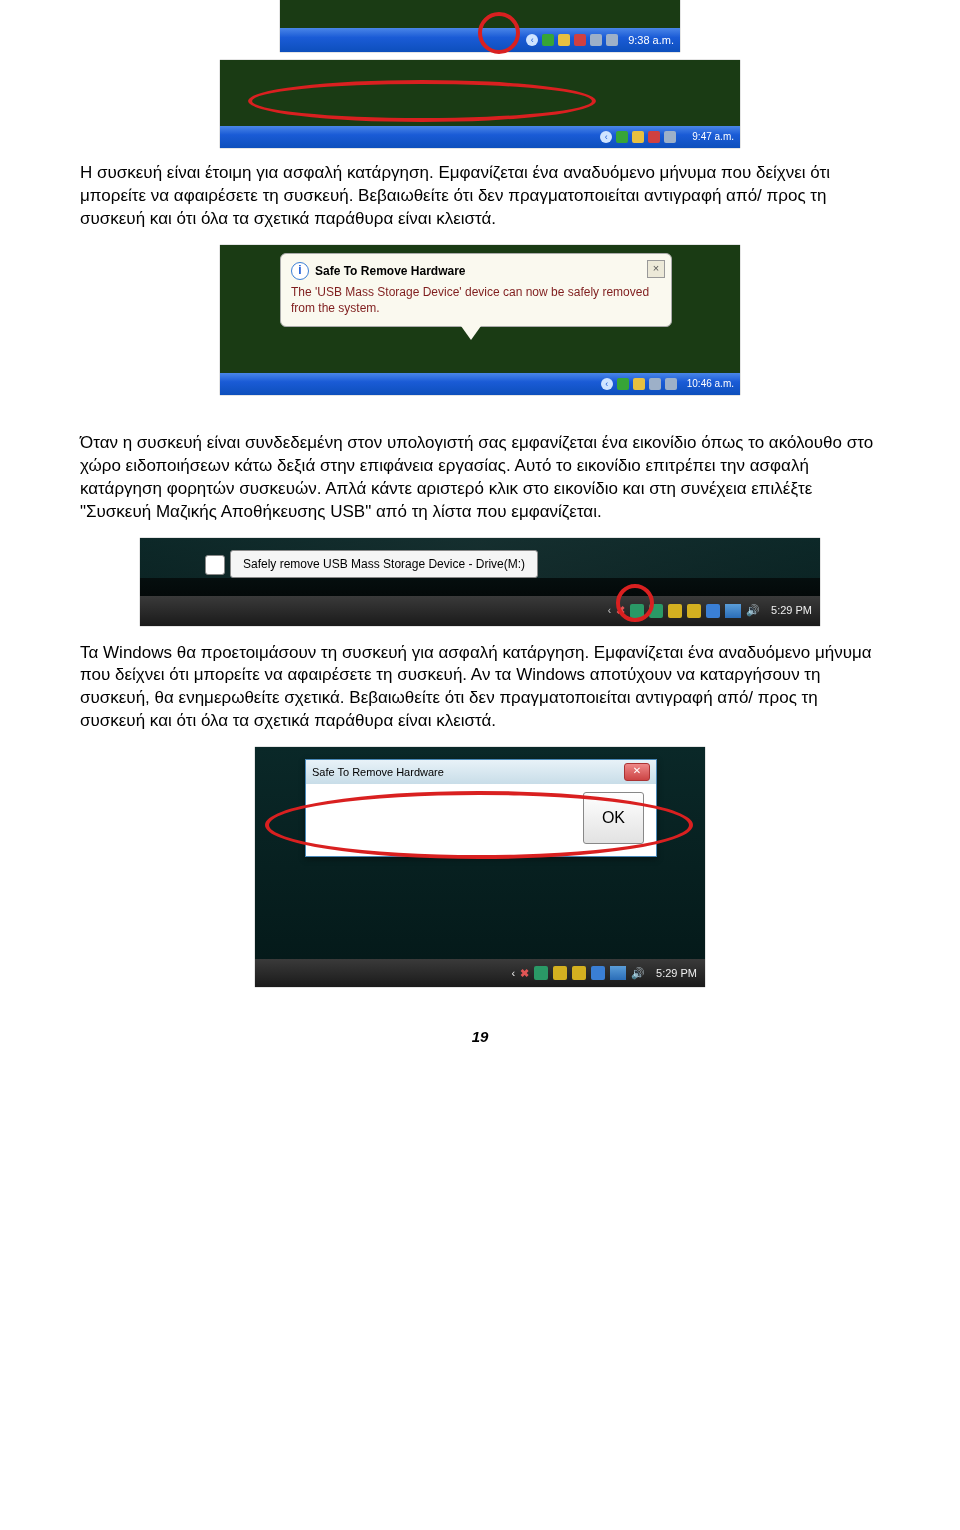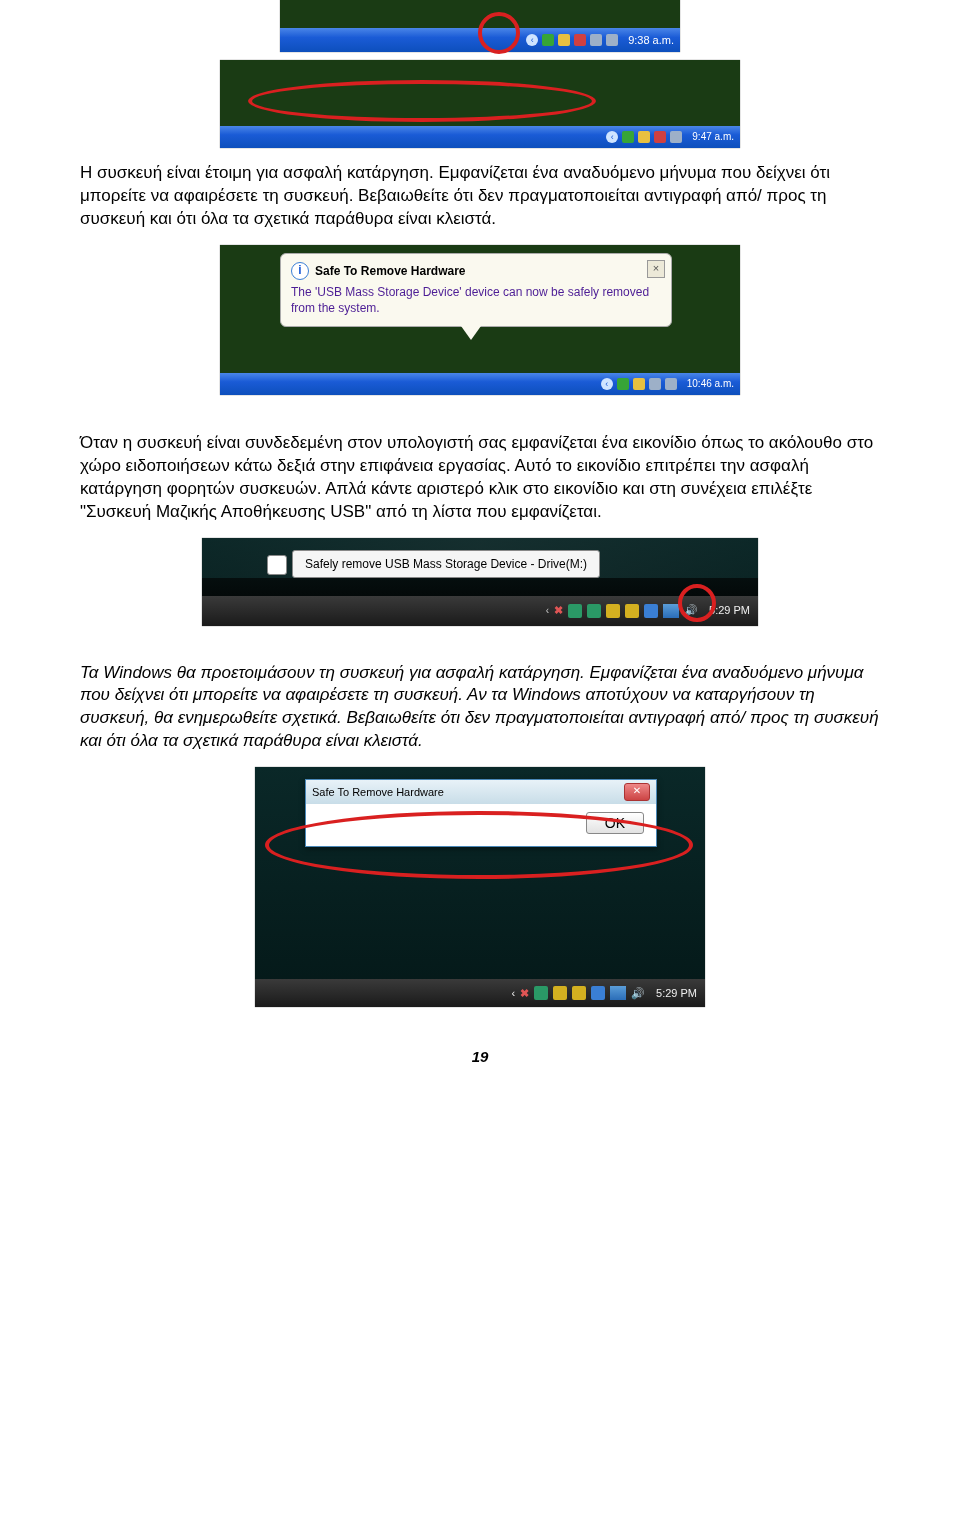--- a/index.html
+++ b/index.html
@@ -112,34 +112,34 @@
   }
   .balloon .btitle { font-weight: bold; color:#000; display:flex; align-items:center; gap:6px;}
   .balloon .info-circle {
     width:16px;height:16px;border-radius:50%;background:#fff;border:1px solid #3a7fd5;color:#1a5bd6;font-weight:bold;font-size:12px;text-align:center;line-height:14px;
   }
   .balloon .closex {
     position:absolute; right:6px; top:6px;
     width:16px;height:16px;border:1px solid #999;background:#ece9d8;
     font-size:11px;text-align:center;line-height:14px;color:#555;
   }
-  .balloon .body { margin-top:4px; color:#4c1d95; }
+  .balloon .body { margin-top:4px; color:#7f1d1d; }
   .balloon::after {
     content:"";
     position:absolute;
     left:180px; bottom:-14px;
     border-left:10px solid transparent;
     border-right:10px solid transparent;
     border-top:14px solid #faf9ef;
   }
 
   
   .vista-shot {
     position: relative;
-    width: 556px; height: 88px;
+    width: 680px; height: 88px;
     background: linear-gradient(#0a1a1a, #000);
   }
   .vista-clouds {
     position:absolute; left:0; top:0; right:0; height:40px;
     background: linear-gradient(90deg, #0e2e2e, #1a3838, #0e2e2e);
     opacity:0.7;
   }
   .vista-menu-item {
     position:absolute; left:90px; top:12px;
     background:#f5f5f5;
@@ -205,22 +205,22 @@
   .vdialog-body {
     padding:22px 14px 14px 14px;
     font-size:11px;
     color:#000;
   }
   .vdialog-btns {
     display:flex; justify-content:flex-end;
     padding:8px 12px 12px;
   }
   .vdialog-btns button {
-    padding:2px 18px;
-    font-size:14px;
+    padding:16px 18px;
+    font-size:16px;
     background:linear-gradient(#fff,#e2e2e2);
     border:1px solid #888;
     border-radius:3px;
   }
   .vista-bar2 {
     position:absolute; bottom:0; left:0; right:0;
     height:28px;
     background: linear-gradient(#3a3a3a, #1a1a1a);
     display:flex; align-items:center; justify-content:flex-end;
     padding-right:8px; gap:5px;
@@ -248,21 +248,21 @@
 
 
   <div class="shot xp-menu-shot">
     <div class="red-oval" style="left:28px; top:20px; width:340px; height:34px;"></div>
     <div class="xp-bar2">
       <span class="chev" style="background:#cfe4ff;color:#1a5bd6;width:12px;height:12px;border-radius:50%;font-size:9px;text-align:center;line-height:12px;">‹</span>
       <span class="ico green" style="width:12px;height:12px;background:#37a537;border-radius:2px;"></span>
       <span style="width:12px;height:12px;background:#e8c040;border-radius:2px;"></span>
       <span style="width:12px;height:12px;background:#d04040;border-radius:2px;"></span>
       <span style="width:12px;height:12px;background:#9db0c8;border-radius:2px;"></span>
-      <span class="time" style="margin-left:6px;">9:47 a.m.</span>
+      <span class="time" style="margin-left:12px;">9:47 a.m.</span>
     </div>
   </div>
 
   <div class="para">Η συσκευή είναι έτοιμη για ασφαλή κατάργηση. Εμφανίζεται ένα αναδυόμενο μήνυμα που δείχνει ότι μπορείτε να αφαιρέσετε τη συσκευή. Βεβαιωθείτε ότι δεν πραγματοποιείται αντιγραφή από/ προς τη συσκευή και ότι όλα τα σχετικά παράθυρα είναι κλειστά.</div>
 
   <div class="shot xp-balloon-shot">
     <div class="balloon">
       <div class="closex">×</div>
       <div class="btitle">
         <span class="info-circle">i</span>
@@ -296,21 +296,21 @@
       <span class="ico yellow"></span>
       <span class="ico yellow"></span>
       <span class="ico blue"></span>
       <span class="net"></span>
       <span class="vol">🔊</span>
       <span style="margin-left:6px;">5:29 PM</span>
     </div>
     <div class="red-circle" style="left:476px; top:46px; width:30px; height:30px;"></div>
   </div>
 
-  <div class="para" style="margin-top:36px;font-style:italic;">Τα Windows θα προετοιμάσουν τη συσκευή για ασφαλή κατάργηση. Εμφανίζεται ένα αναδυόμενο μήνυμα που δείχνει ότι μπορείτε να αφαιρέσετε τη συσκευή. Αν τα Windows αποτύχουν να καταργήσουν τη συσκευή, θα ενημερωθείτε σχετικά. Βεβαιωθείτε ότι δεν πραγματοποιείται αντιγραφή από/ προς τη συσκευή και ότι όλα τα σχετικά παράθυρα είναι κλειστά.</div>
+  <div class="para" style="margin-top:16px;">Τα Windows θα προετοιμάσουν τη συσκευή για ασφαλή κατάργηση. Εμφανίζεται ένα αναδυόμενο μήνυμα που δείχνει ότι μπορείτε να αφαιρέσετε τη συσκευή. Αν τα Windows αποτύχουν να καταργήσουν τη συσκευή, θα ενημερωθείτε σχετικά. Βεβαιωθείτε ότι δεν πραγματοποιείται αντιγραφή από/ προς τη συσκευή και ότι όλα τα σχετικά παράθυρα είναι κλειστά.</div>
 
   <div class="shot vista-dialog-shot">
     <div class="vdialog">
       <div class="vdialog-title">
         <span>Safe To Remove Hardware</span>
         <span class="xbtn">✕</span>
       </div>
       <div class="vdialog-btns">
         <button>OK</button>
       </div>

